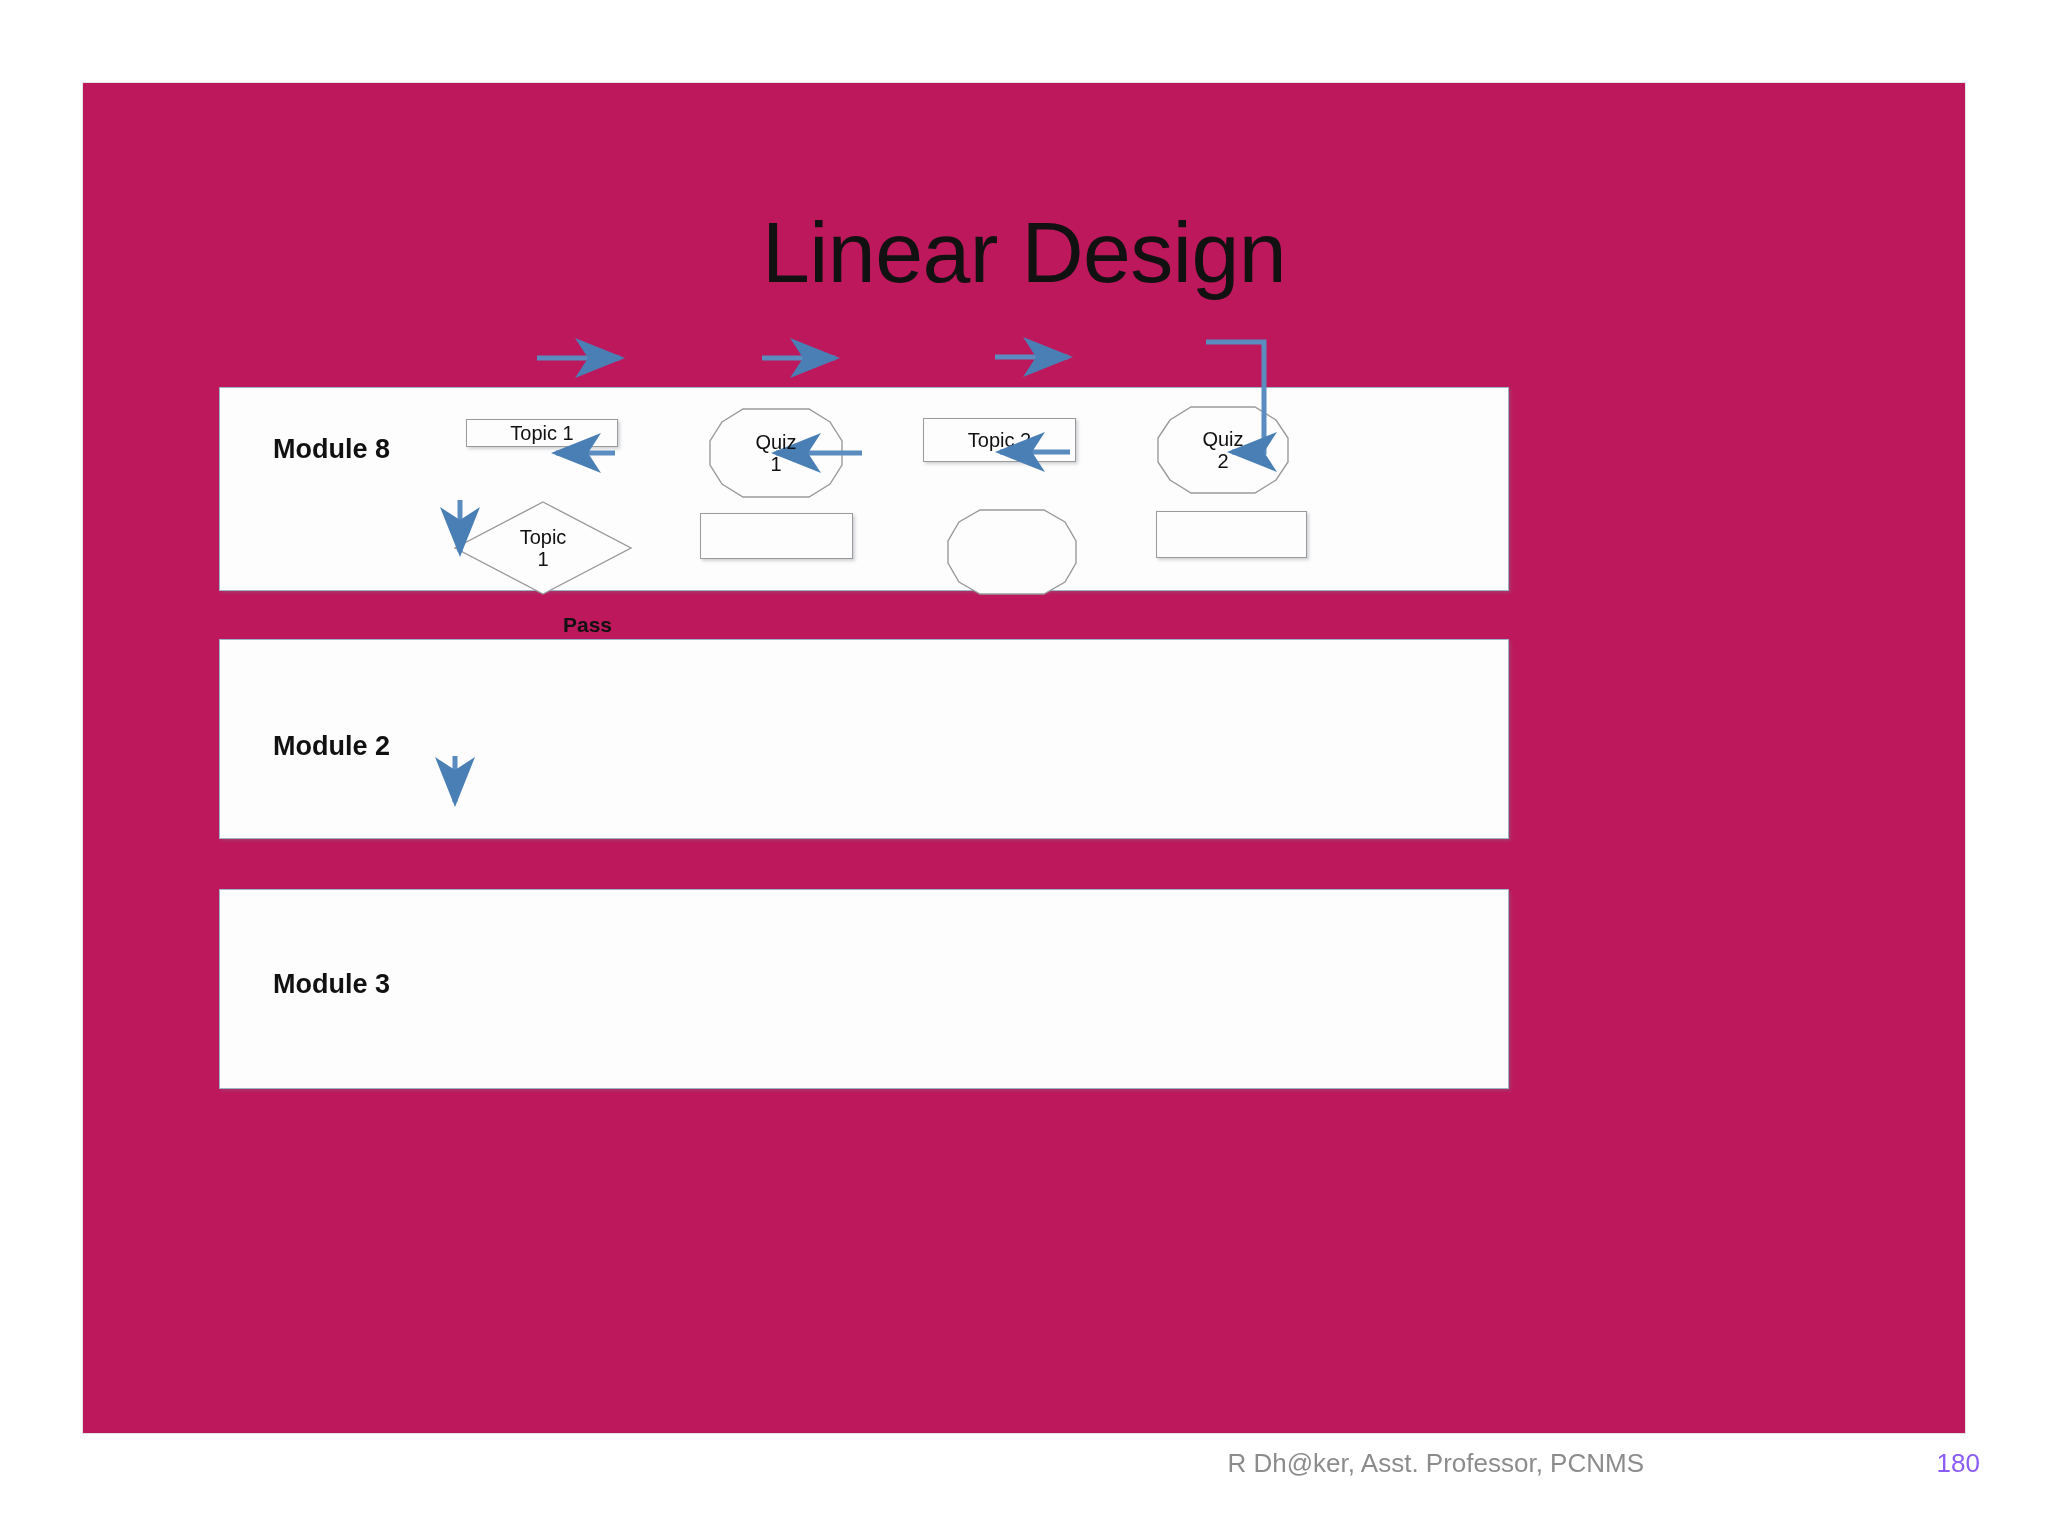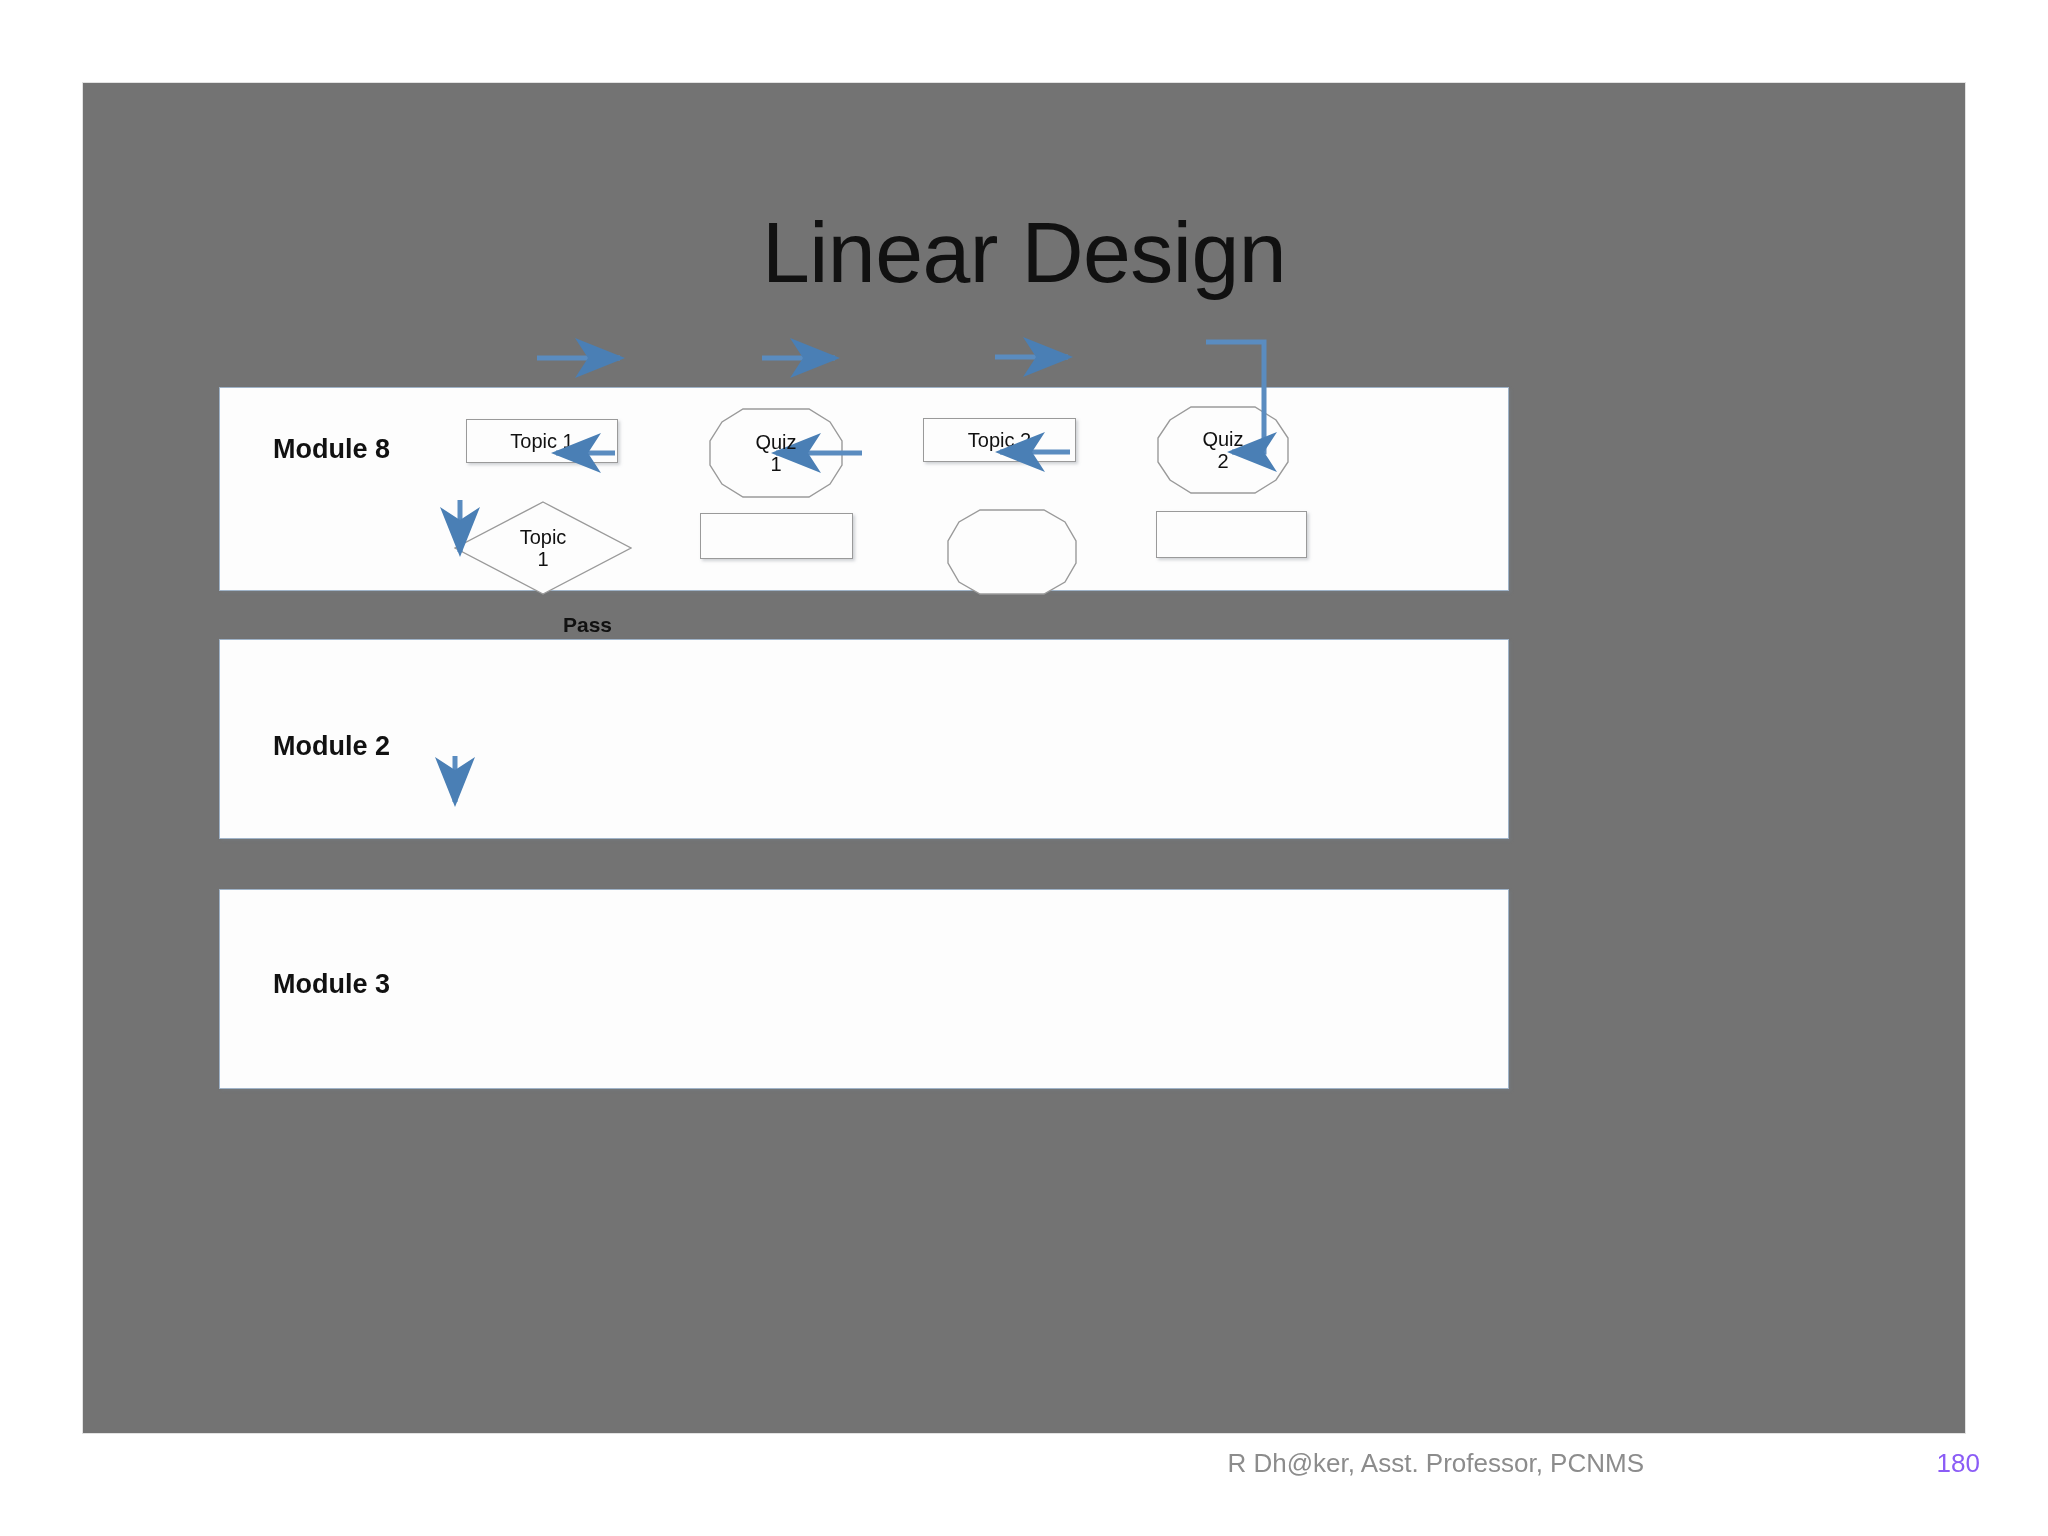--- a/index.html
+++ b/index.html
@@ -15,21 +15,21 @@
     overflow: hidden;
   }
 
   
   #slide-frame {
     position: absolute;
     left: 82px;
     top: 82px;
     width: 1884px;
     height: 1352px;
-    background: #737373;
+    background: #be185d;
     border: 1px solid #e2e2e2;
     box-sizing: border-box;
   }
 
   
   #slide-title {
     position: absolute;
     left: 0;
     top: 126px;
     width: 100%;
@@ -90,21 +90,21 @@
     position: absolute;
     left: 0; top: 0;
     width: 100%; height: 100%;
   }
   .poly-shape .poly-label {
     position: relative;
     z-index: 2;
   }
 
   
-  #topic-1-shape { left: 383px; top: 336px; width: 152px; height: 44px; }
+  #topic-1-shape { left: 383px; top: 336px; width: 152px; height: 28px; }
   #quiz-1-shape  { left: 626px; top: 313px; width: 134px; height: 90px; }
   #topic-2-shape { left: 840px; top: 335px; width: 153px; height: 44px; }
   #quiz-2-shape  { left: 1074px; top: 311px; width: 132px; height: 88px; }
 
   
   #exam-1-shape  { left: 371px; top: 406px; width: 178px; height: 94px; }
   #blank-1-shape { left: 617px; top: 430px; width: 153px; height: 46px; }
   #blank-oct-shape { left: 864px; top: 414px; width: 130px; height: 86px; }
   #blank-2-shape { left: 1073px; top: 428px; width: 151px; height: 47px; }
 

